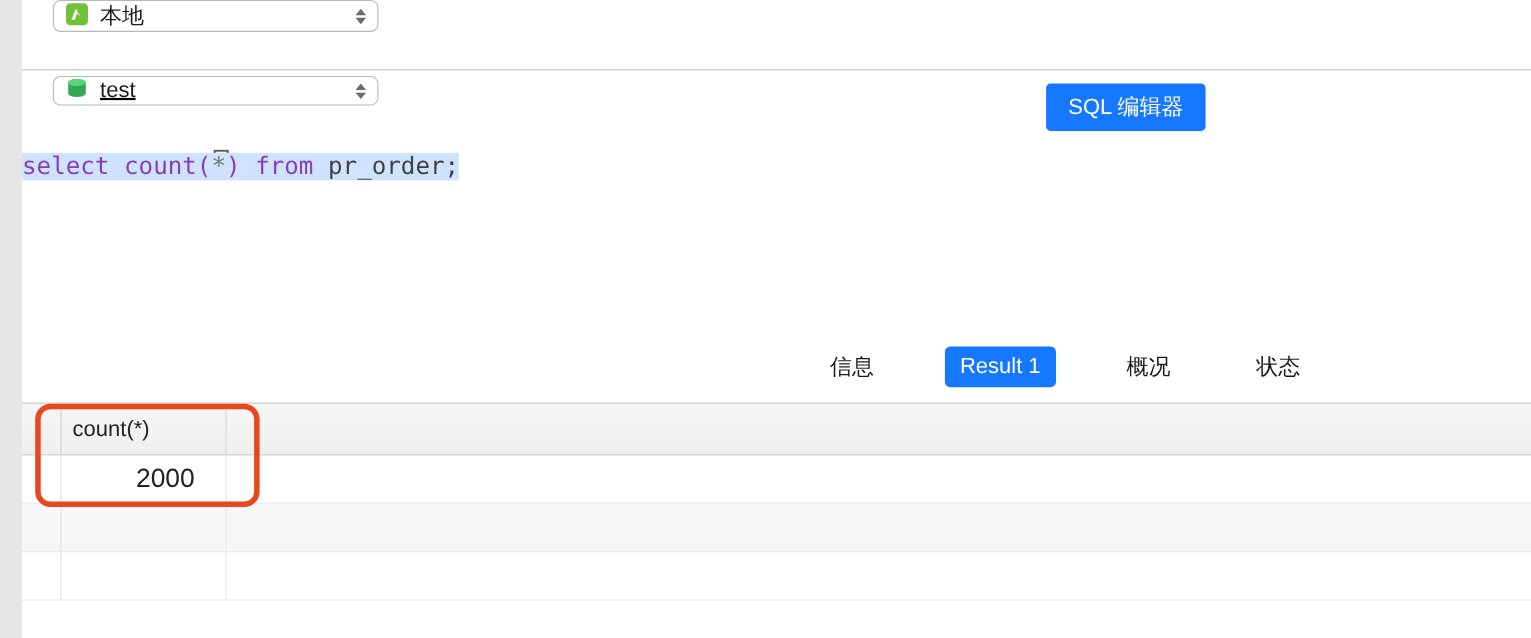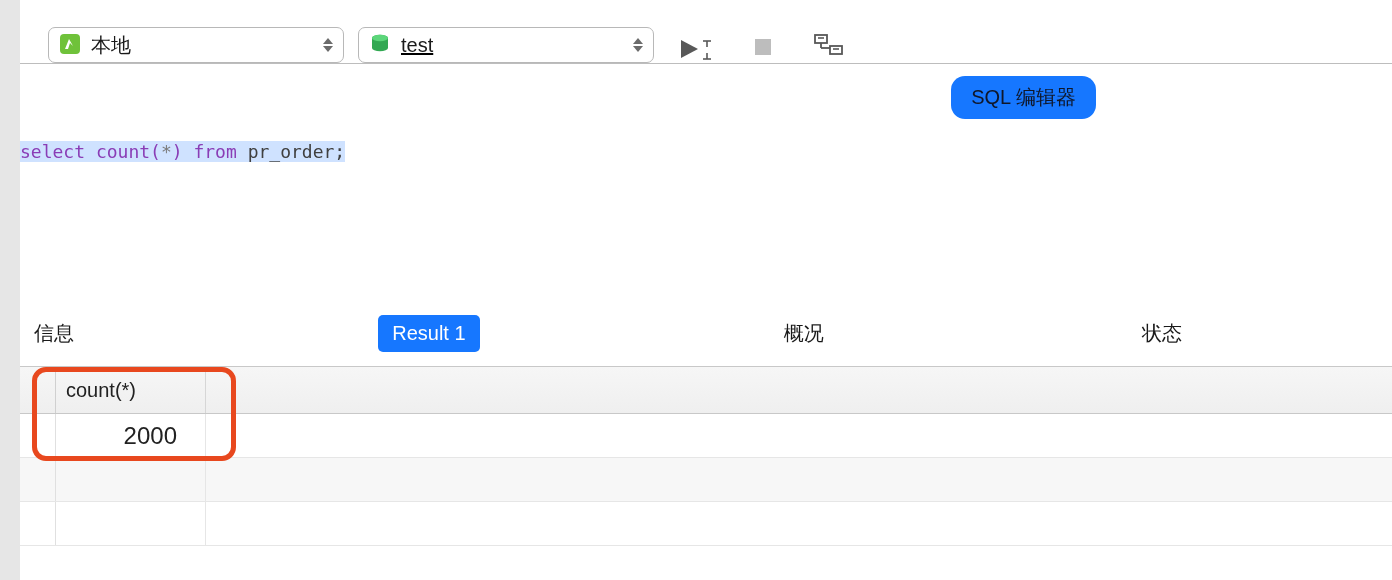--- a/index.html
+++ b/index.html
@@ -16,24 +16,25 @@
       position: absolute;
       left: 0; top: 0;
       width: 20px; height: 580px;
       background: #e6e6e6;
     }
     .toolbar {
       position: absolute;
       left: 20px; top: 0; right: 0;
       height: 64px;
       display: flex;
-      align-items: flex-end;
+      align-items: flex-start;
       padding: 0 28px;
-      gap: 14px;
+      gap: 40px;
       border-bottom: 1px solid #bdbdbd;
+      flex-direction: column;
     }
     .dropdown {
       display: flex;
       align-items: center;
       height: 36px;
       border: 1px solid #b8b8b8;
       border-radius: 7px;
       padding: 0 10px;
       background: #fff;
       gap: 10px;
@@ -62,53 +63,53 @@
       left: 20px; right: 0;
       top: 64px;
       height: 66px;
       display: flex;
       justify-content: flex-end;
       align-items: center;
       padding-right: 296px;
     }
     .btn-primary {
       background: #1677ff;
-      color: #0f172a;
+      color: #ffffff;
       font-size: 20px;
       padding: 8px 20px;
-      border-radius: 14px;
+      border-radius: 4px;
       border: none;
       cursor: pointer;
     }
     .editor {
       position: absolute;
       left: 20px; right: 0;
       top: 134px;
       height: 176px;
       font-family: "Menlo", "Consolas", monospace;
-      font-size: 18px;
+      font-size: 22px;
       line-height: 36px;
       overflow: hidden;
     }
     .editor .line { white-space: pre; padding-left: 0; }
     .kw  { color: #8a3db6; }
     .fn  { color: #8a3db6; }
     .sym { color: #8a3db6; }
     .star{ color: #7a7a7a; }
     .txt { color: #404040; }
     .sel { background: #cfe2ff; }
     .tabs {
       position: absolute;
       left: 20px; right: 0;
       top: 310px;
       height: 46px;
       display: flex;
-      justify-content: space-between;
-      align-items: center;
-      gap: 34px;
+      justify-content: flex-end;
+      align-items: center;
+      gap: 50px;
       padding-right: 196px;
     }
     .tab {
       font-size: 20px;
       color: #1a1a1a;
       padding: 7px 14px;
       border-radius: 5px;
       cursor: pointer;
     }
     .tab.active {

